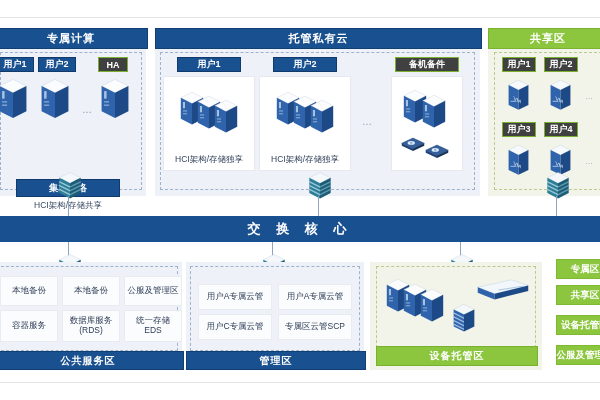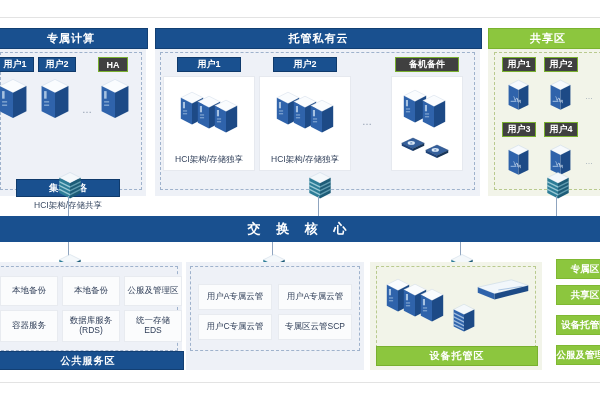--- a/index.html
+++ b/index.html
@@ -395,20 +395,21 @@
     <div class="gcell" style="left:92px;top:22px;width:74px;height:26px;">
       <span>用户A专属云管</span>
     </div>
     <div class="gcell" style="left:12px;top:52px;width:74px;height:26px;">
       <span>用户C专属云管</span>
     </div>
     <div class="gcell" style="left:92px;top:52px;width:74px;height:26px;">
       <span>专属区云管SCP</span>
     </div>
 
+    <div class="zonefoot blue">管理区</div>
   </div>
 
   <div class="panel green" style="left:370px;top:262px;width:172px;height:108px;">
     <div class="dashbox green" style="left:6px;top:4px;right:6px;bottom:22px;"></div>
 
     <span class="abs" style="left:14px;top:14px;">
       <svg width="28" height="40">
           <use href="#sym-server" width="28" height="40"></use>
         </svg>
     </span>

